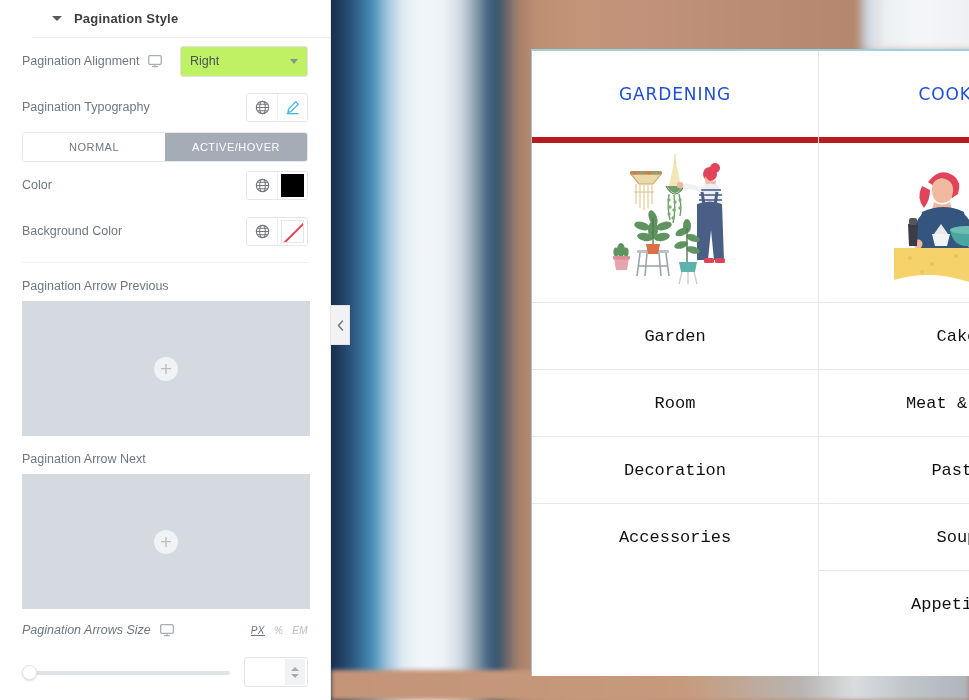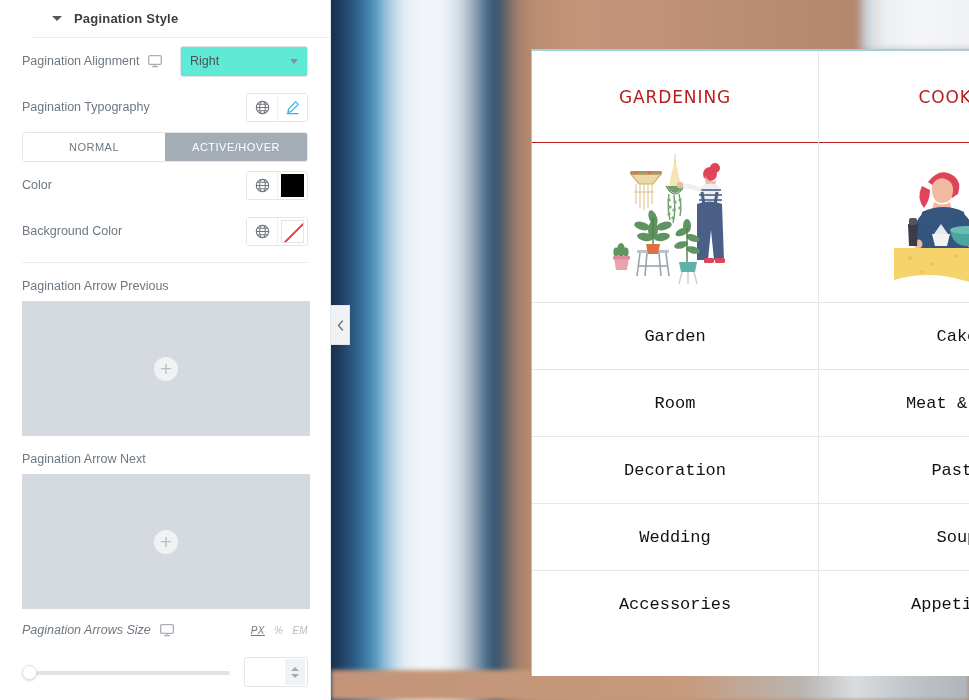--- a/index.html
+++ b/index.html
@@ -81,23 +81,23 @@
   }
   .cat-col {
     width: 287px;
     flex: 0 0 287px;
     display: flex; flex-direction: column;
     border-right: 1px solid #e3e8ea;
   }
   .cat-title {
     height: 92px;
     display: flex; align-items: center; justify-content: center;
-    font-size: 17px; letter-spacing: .9px; color: #b91c1c;
+    font-size: 17px; letter-spacing: .9px; color: #1d4ed8;
     font-family: "DejaVu Sans", sans-serif;
-    border-bottom: 1px solid #b91c1c;
+    border-bottom: 6px solid #b91c1c;
   }
   .cat-illus {
     height: 160px;
     display: flex; align-items: center; justify-content: center;
     border-bottom: 1px solid #e3e8ea;
     padding: 4px 0;
   }
   .cat-item {
     height: 67px;
     display: flex; align-items: center; justify-content: center;
@@ -160,21 +160,21 @@
     font-weight: 400;
   }
   .row .spacer { flex: 1 1 auto; }
 
   .monitor-icon { margin-left: 9px; display: inline-flex; }
 
   
   .select-box {
     width: 128px; height: 31px;
     border: 1px solid #dfe3e7; border-radius: 3px;
-    background: #5eead4;
+    background: #bef264;
     display: flex; align-items: center;
     padding: 0 9px;
     font-size: 12.5px; color: #4a5157;
     position: relative; cursor: pointer;
   }
   .select-box .caret {
     position: absolute; right: 9px;
     width: 0; height: 0;
     border-left: 4.5px solid transparent;
     border-right: 4.5px solid transparent;
@@ -404,21 +404,20 @@
               <ellipse cx="17" cy="100" rx="2.6" ry="4.5"></ellipse>
             </g>
             <path d="M5 106 l15 0 -2 12 -11 0 z" fill="#e8a3ad"></path>
             <rect x="4" y="104" width="17" height="3.5" rx="1" fill="#dc8e9b"></rect>
           </svg>
         </div>
         <div>
           <div class="cat-item">Garden</div>
           <div class="cat-item">Room</div>
           <div class="cat-item">Decoration</div>
-          <div class="cat-item">Wedding</div>
           <div class="cat-item">Accessories</div>
         </div>
       </div>
 
       <div class="cat-col">
         <div class="cat-title">COOKING</div>
         <div class="cat-illus">
           <svg width="140" height="142" viewBox="0 0 140 142" aria-hidden="true">
 
             <path d="M36 30 q12 -16 26 -6 q8 6 4 18 l-6 4 z" fill="#e0445a"></path>

